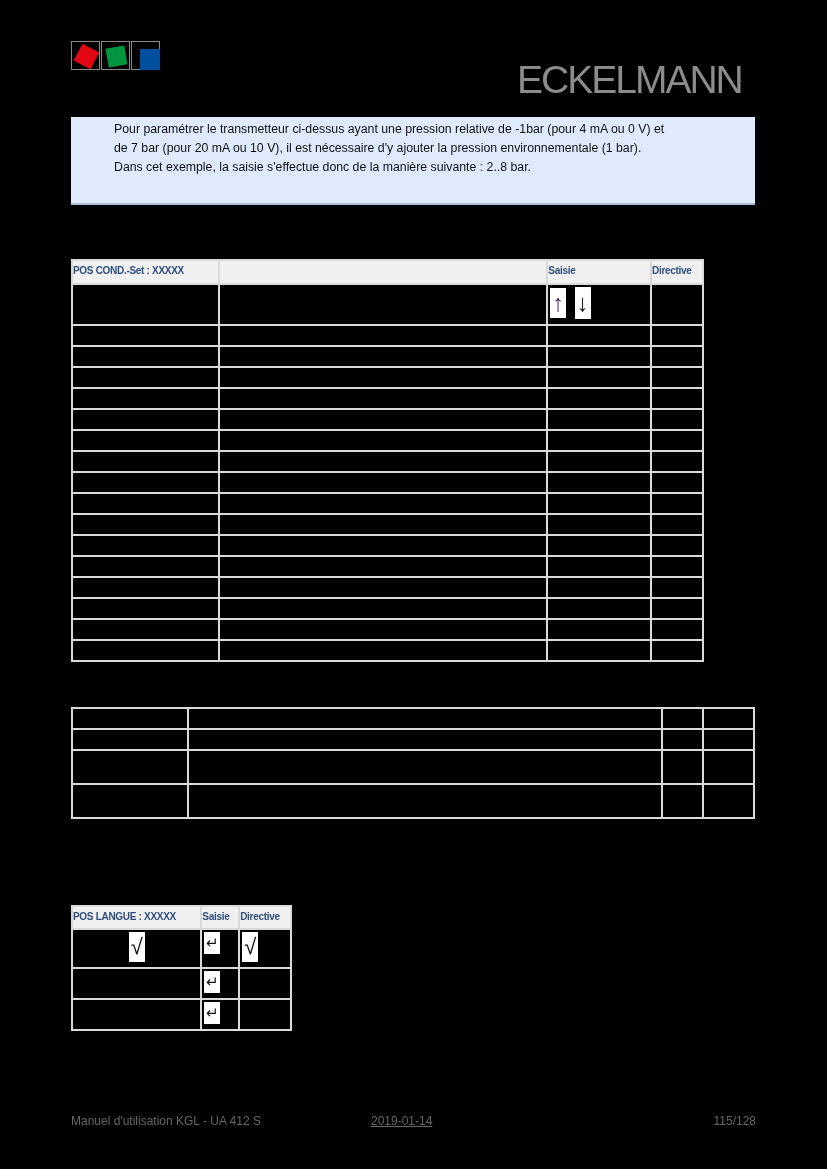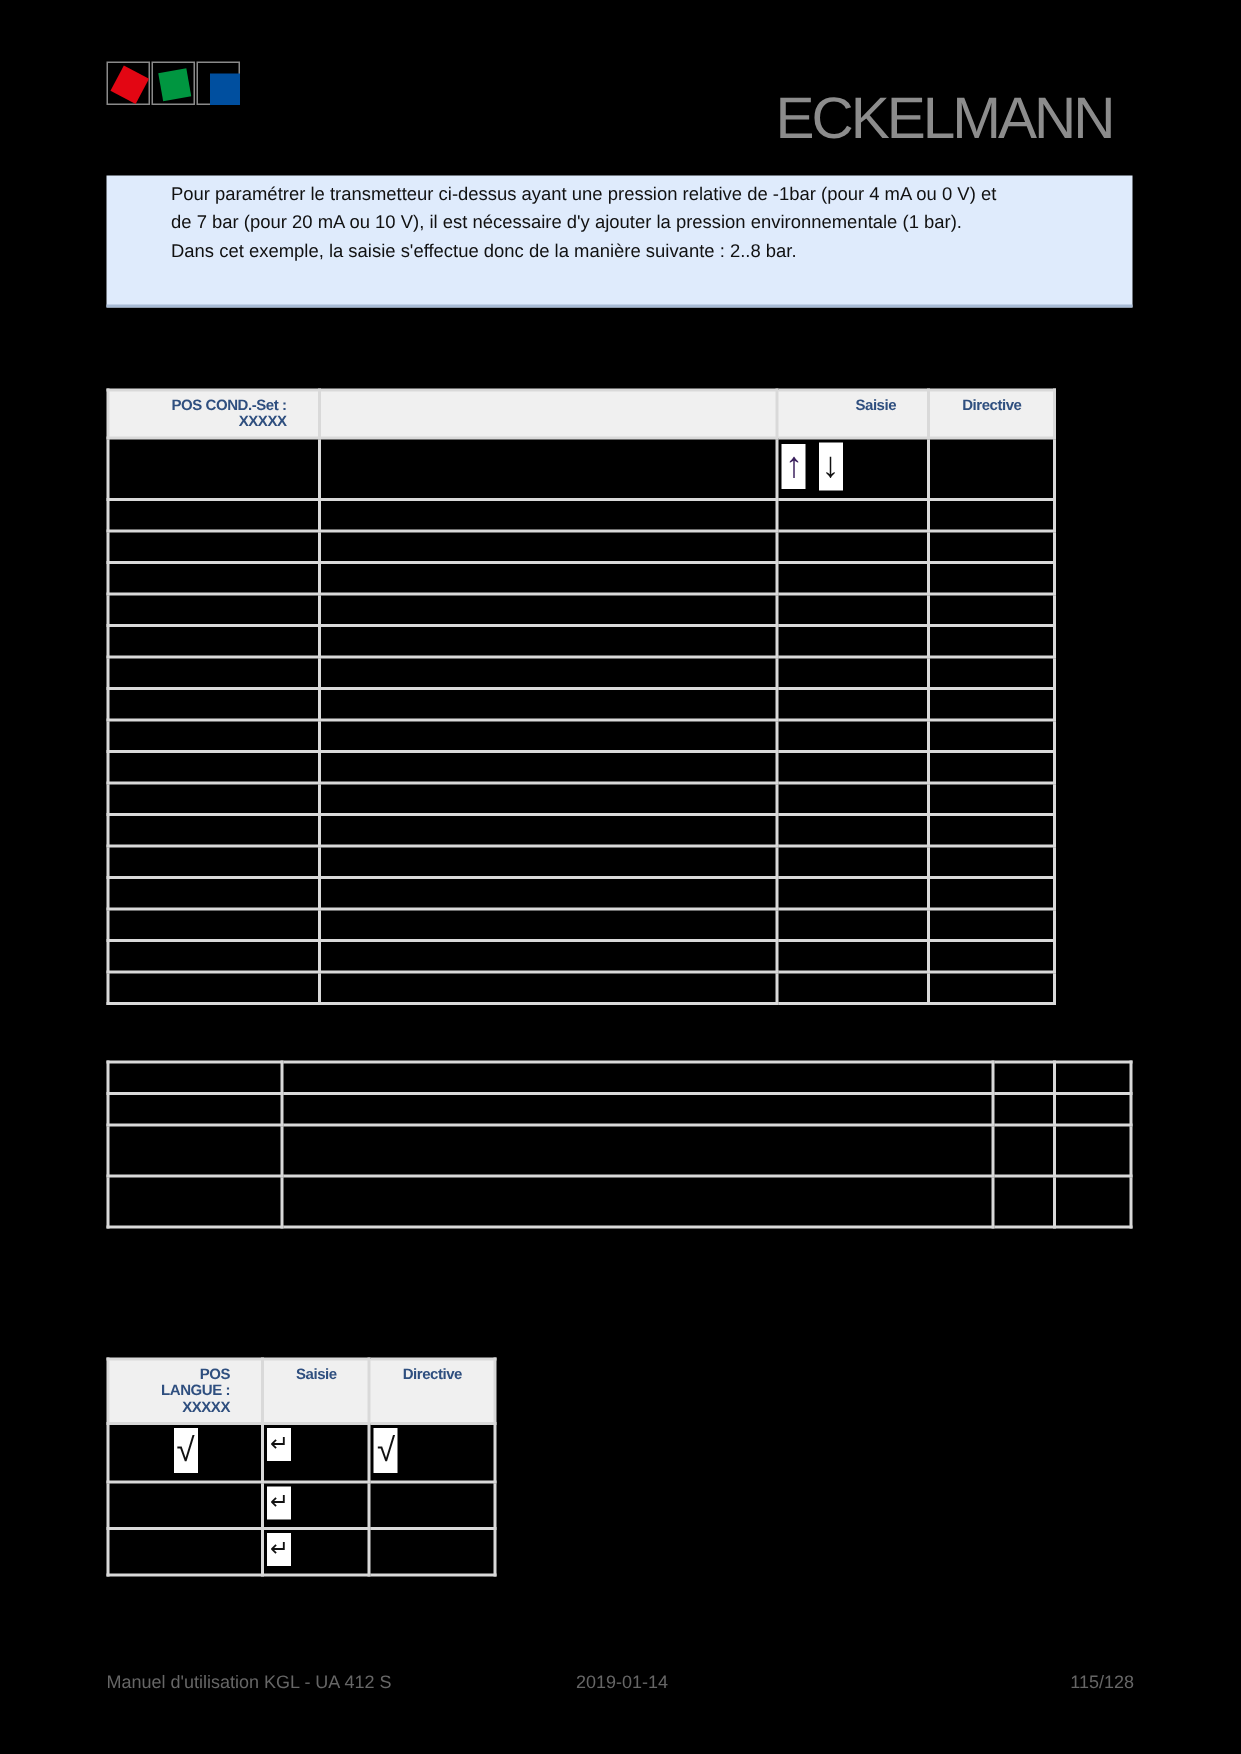--- a/index.html
+++ b/index.html
@@ -19,21 +19,21 @@
       position: absolute; left: 71px; top: 117px; width: 684px; height: 88px;
       background: #dfebfc; border-bottom: 2px solid #a9bcd6; box-sizing: border-box;
       padding: 3px 0 0 43px; font-size: 12.3px; line-height: 19px; color: #111;
     }
     .note p { margin: 0; }
 
     table.grid { position: absolute; border-collapse: collapse; background: #000; }
     table.grid td, table.grid th { border: 2px solid #d9d9d9; padding: 0; }
     table.grid th {
       background: #f0f0f0; color: #2f4f7f; font-size: 10px; font-weight: bold;
-      text-align: right; vertical-align: top; padding: 4px 21px; letter-spacing: -0.3px;
+      text-align: left; vertical-align: top; padding: 4px 0; letter-spacing: -0.3px;
     }
     .glyph-box { display: inline-block; background: #fff; color: #111; text-align: center; }
 
     .footer { position: absolute; top: 1114px; font-size: 12px; color: #666; }
   </style>
 </head>
 <body>
 
 <div class="logo">
   <div class="cell">
@@ -206,21 +206,21 @@
       </tr>
   <tr style="height:34px">
         <td></td>
         <td></td>
         <td></td>
         <td></td>
       </tr>
 </tbody>
   </table>
 
-<table class="grid" style="left:71px; top:905px; width:260px;">
+<table class="grid" style="left:71px; top:905px; width:221px;">
   <colgroup>
       <col style="width:131px">
       <col style="width:38px">
       <col style="width:52px">
     </colgroup>
   <tbody>
       <tr style="height:23px">
     <th>POS LANGUE : XXXXX</th>
     <th>Saisie</th>
     <th>Directive</th>
@@ -247,14 +247,14 @@
     <td></td>
     <td style="vertical-align:top; padding:2px 0 0 2px;">
       <span class="glyph-box" style="width:16px;height:22px;font-size:15px;line-height:22px;">↵</span>
     </td>
     <td></td>
   </tr>
 </tbody>
   </table>
 
 <div class="footer" style="left:71px;">Manuel d'utilisation KGL - UA 412 S</div>
-<div class="footer" style="left:384px;">2019-01-14</div>
+<div class="footer" style="left:371px;text-decoration:underline;">2019-01-14</div>
 <div class="footer" style="right:71px;">115/128</div>
 
 </body></html>

